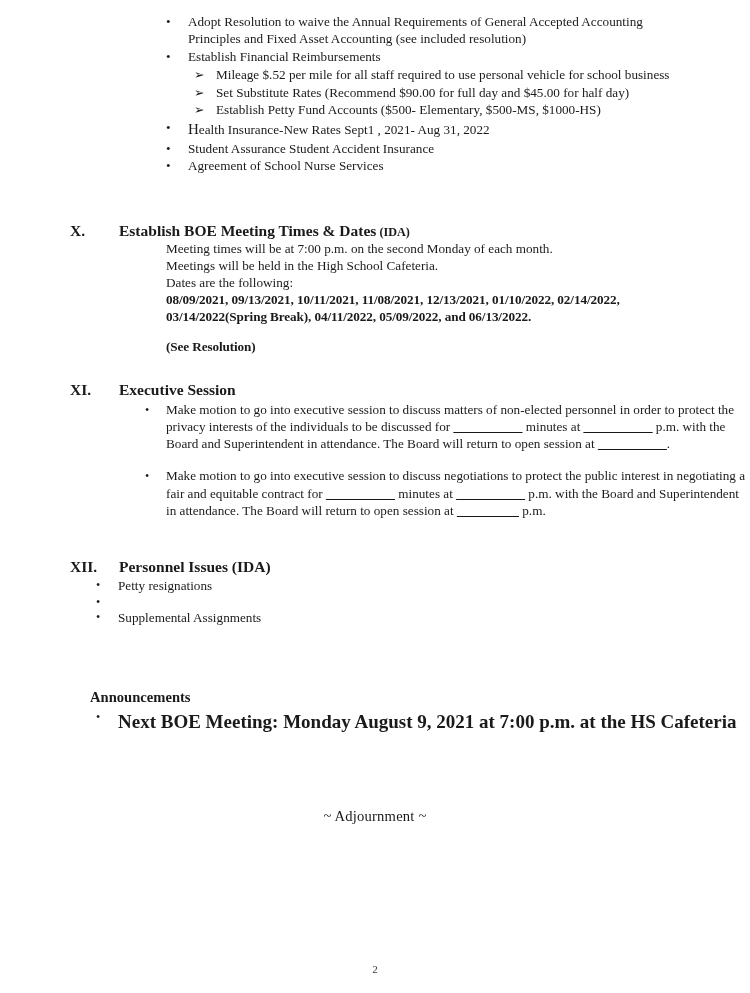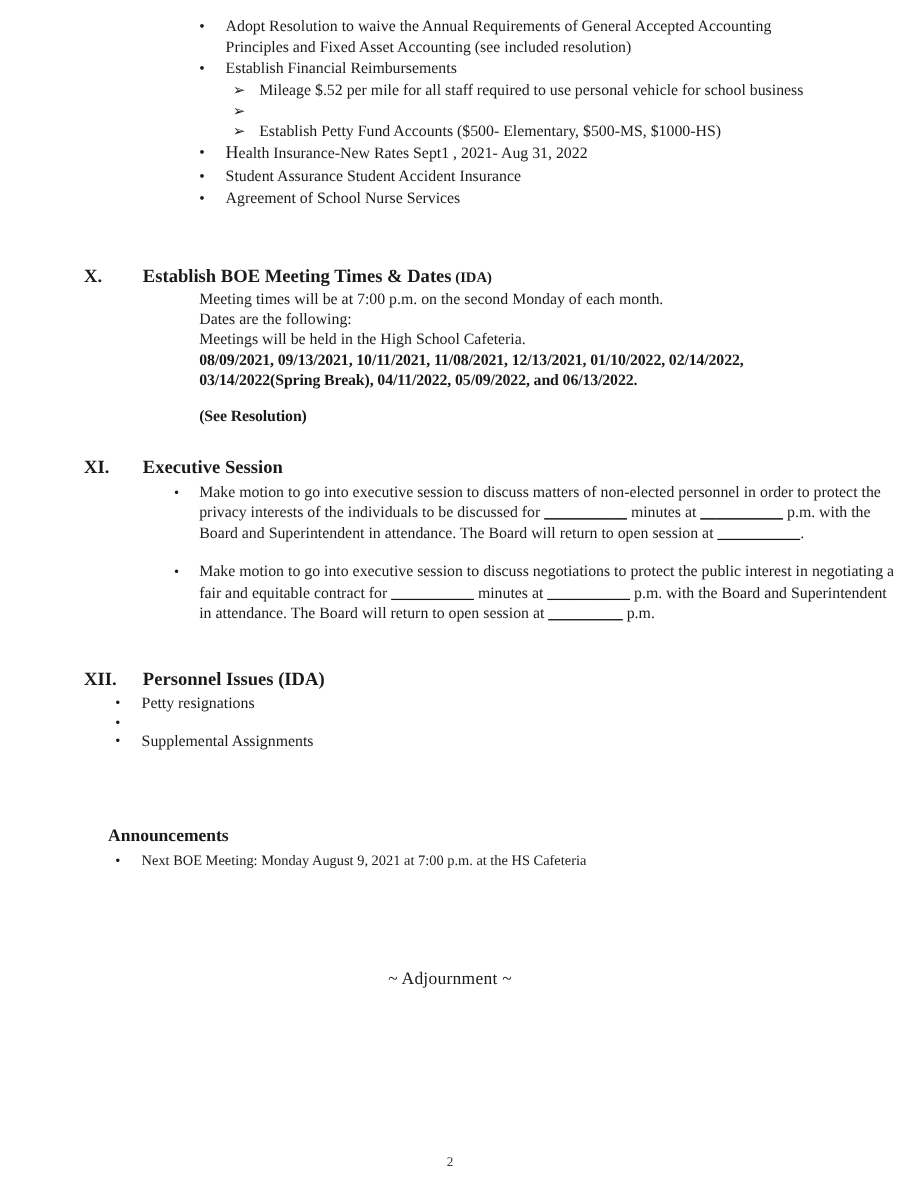--- a/index.html
+++ b/index.html
@@ -151,22 +151,22 @@
     font-weight: bold;
     font-size: 14.6px;
   }
   #announcements .ann-list { margin-top: 4px; }
   #announcements .bullet-mark {
     width: 22px;
     margin-left: 96px;
     font-size: 12px;
   }
   #announcements .bullet-text {
-    font-weight: normal;
-    font-size: 12px;
+    font-weight: bold;
+    font-size: 19px;
   }
 
   
   #adjournment {
     top: 808px;
     text-align: center;
     font-size: 14.6px;
     letter-spacing: 0.2px;
   }
 
@@ -198,20 +198,21 @@
       <span class="bullet-text">Establish Financial Reimbursements</span>
     </div>
 
     <div class="bullet-row row lvl2">
       <span class="bullet-mark">➢</span>
       <span class="bullet-text">Mileage $.52 per mile for all staff required to use personal vehicle for school business</span>
     </div>
 
     <div class="bullet-row row lvl2">
       <span class="bullet-mark">➢</span>
+      <span class="bullet-text">Set Substitute Rates (Recommend $90.00 for full day and $45.00 for half day)</span>
     </div>
 
     <div class="bullet-row row lvl2">
       <span class="bullet-mark">➢</span>
       <span class="bullet-text">Establish Petty Fund Accounts ($500- Elementary, $500-MS, $1000-HS)</span>
     </div>
 
     <div class="bullet-row row lvl1">
       <span class="bullet-mark">•</span>
       <span class="bullet-text"><span class="bigcap">H</span><span>ealth Insurance-New Rates Sept1 , 2021- Aug 31, 2022</span></span>
@@ -229,22 +230,22 @@
 
   </div>
 
   <div class="section" id="section-x">
     <div class="sec-head">
       <span class="sec-num">X.</span>
       <span class="sec-title"><span>Establish BOE Meeting Times &amp; Dates</span><span class="suffix-small"> (IDA)</span></span>
     </div>
     <div class="sec-body">
       <div>Meeting times will be at 7:00 p.m. on the second Monday of each month.</div>
+      <div>Meetings will be held in the High School Cafeteria.</div>
       <div>Dates are the following:</div>
-      <div>Meetings will be held in the High School Cafeteria.</div>
       <div class="bold-line">08/09/2021, 09/13/2021, 10/11/2021, 11/08/2021, 12/13/2021, 01/10/2022, 02/14/2022,</div>
       <div class="bold-line">03/14/2022(Spring Break), 04/11/2022, 05/09/2022, and 06/13/2022.</div>
       <div class="spacer-line"></div>
       <div class="bold-line">(See Resolution)</div>
     </div>
   </div>
 
   <div class="section" id="section-xi">
     <div class="sec-head">
       <span class="sec-num">XI.</span>

